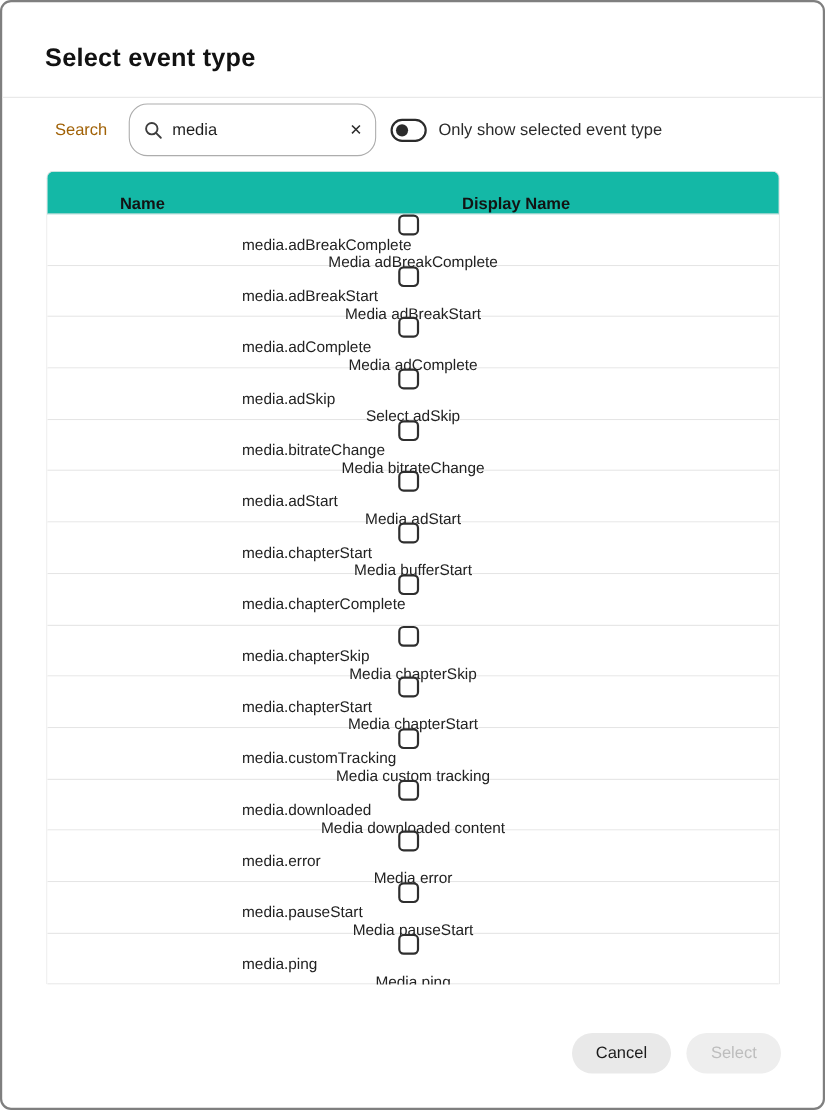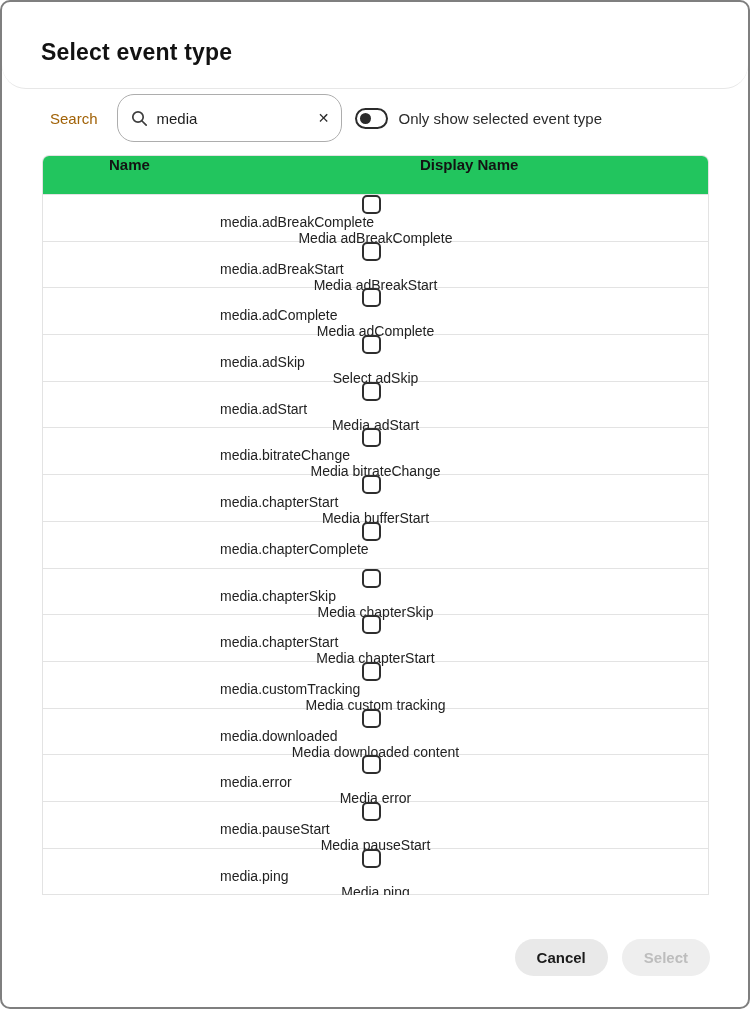--- a/index.html
+++ b/index.html
@@ -16,21 +16,20 @@
     border-radius:10px;
     overflow:hidden;
     display:flex; flex-direction:column;
   }
   
   .title-row {
     box-sizing:border-box;
     height:87px;
     padding:36px 40px 0 39px;
     border-bottom:1px solid #e7e7e7;
-    border-radius:24px;
   }
   .title-row h1 {
     margin:0; font-size:23px; line-height:28px;
     font-weight:bold; color:#121212; letter-spacing:0.2px;
   }
   
   .controls {
     box-sizing:border-box;
     height:66px;
     display:flex; align-items:center;
@@ -74,23 +73,23 @@
     box-sizing:border-box;
     margin:0 39px 0 40px;
     height:740px;
     border:1px solid #e3e3e3;
     border-bottom:none;
     border-radius:7px 7px 0 0;
     overflow:hidden;
   }
   .thead {
     box-sizing:border-box; height:39px;
-    background:#22c55e;
+    background:#14b8a6;
     border-bottom:1px solid #e3e3e3;
-    display:flex; align-items:flex-start;
+    display:flex; align-items:flex-end;
     font-weight:bold; font-size:15px; color:#131313;
   }
   .col-check { box-sizing:border-box; width:66px; flex:none; display:flex; align-items:center; }
   .col-name  { box-sizing:border-box; width:311px; flex:none; }
   .col-display { flex:1; }
   .row {
     box-sizing:border-box; height:46.7px;
     display:flex; align-items:center;
     border-bottom:1px solid #e3e3e3;
     font-size:14px; color:#222;
@@ -105,21 +104,21 @@
     cursor:pointer;
   }
   
   .footer {
     display:flex; justify-content:flex-end; align-items:center;
     gap:14px; margin-top:44px; padding-right:38px;
   }
   .btn {
     box-sizing:border-box; height:37px;
     border:none; border-radius:19px;
-    font-family:inherit; font-size:15px; font-weight:bold;
+    font-family:inherit; font-size:15px; font-weight:normal;
     padding:0 22px; cursor:pointer;
   }
   .btn.cancel { background:#e9e9e9; color:#1b1b1b; }
   .btn.select { background:#eeeeee; color:#bdbdbd; cursor:default; }
 </style>
 </head>
 <body>
 
 <div class="dialog">
 
@@ -181,30 +180,30 @@
       <span class="checkbox"></span>
     </span>
     <span class="col-name">media.adSkip</span>
     <span class="col-display">Select adSkip</span>
   </div>
 
   <div class="row">
     <span class="col-check">
       <span class="checkbox"></span>
     </span>
+    <span class="col-name">media.bitrateChange</span>
+    <span class="col-display">Media bitrateChange</span>
+  </div>
+
+  <div class="row">
+    <span class="col-check">
+      <span class="checkbox"></span>
+    </span>
     <span class="col-name">media.adStart</span>
     <span class="col-display">Media adStart</span>
-  </div>
-
-  <div class="row">
-    <span class="col-check">
-      <span class="checkbox"></span>
-    </span>
-    <span class="col-name">media.bitrateChange</span>
-    <span class="col-display">Media bitrateChange</span>
   </div>
 
   <div class="row">
     <span class="col-check">
       <span class="checkbox"></span>
     </span>
     <span class="col-name">media.chapterStart</span>
     <span class="col-display">Media bufferStart</span>
   </div>
 

